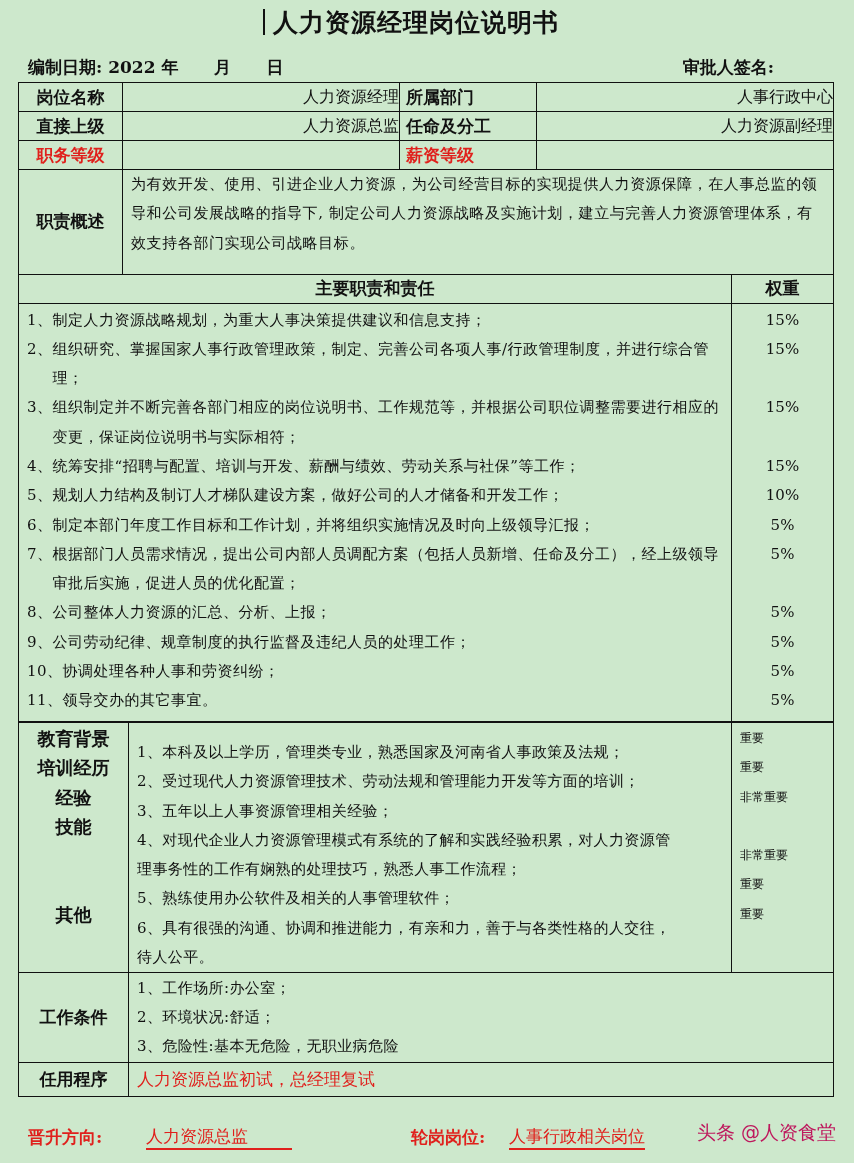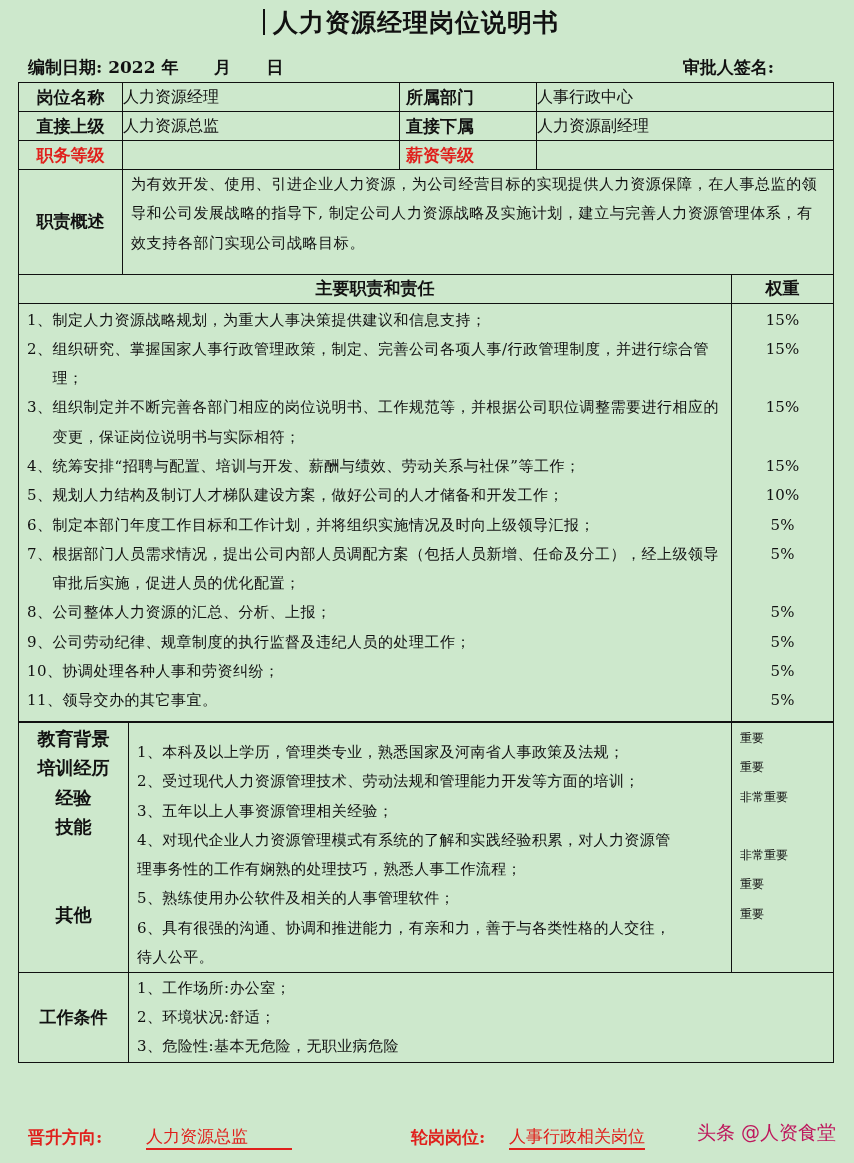--- a/index.html
+++ b/index.html
@@ -19,21 +19,21 @@
     position:absolute; top:56px; left:28px; right:80px; height:24px;
     font-size:17px; font-weight:bold;
   }
   .meta .left { position:absolute; left:0; top:0; white-space:pre; }
   .meta .right { position:absolute; right:0; top:0; }
   .sheet { position:absolute; left:18px; top:82px; width:815px; }
   table { border-collapse:collapse; width:815px; table-layout:fixed; }
   td { border:1.5px solid #111; padding:0; vertical-align:middle; font-size:15px; }
   .lbl { font-weight:bold; font-size:17px; text-align:center; }
   .red { color:#e0201c; }
-  .val { text-align:left; font-size:16px; }
+  .val { text-align:right; font-size:16px; }
   .txt { padding:0 6px 16px 8px; line-height:29.5px; letter-spacing:0.6px; }
   .row29 td { height:28px; }
   .duty { display:flex; line-height:29.3px; font-size:15px; letter-spacing:0.5px; }
   .duty .num { flex:0 0 auto; }
   .duty .body { flex:1; }
   .duties-cell { padding:2px 8px 2px 8px; }
   .weights-cell { vertical-align:top; padding-top:2px; }
   .weight { height:29.3px; line-height:29.3px; text-align:center; font-size:15px; }
   .qual-labels { vertical-align:top; padding-top:2px; }
   .qlabel { height:29.3px; line-height:29.3px; text-align:center; font-weight:bold; font-size:18px; }
@@ -66,21 +66,21 @@
     <tbody>
         <tr class="row29">
       <td class="lbl">岗位名称</td>
       <td class="val">人力资源经理</td>
       <td class="lbl" style="text-align:left;padding-left:6px">所属部门</td>
       <td class="val">人事行政中心</td>
     </tr>
     <tr class="row29">
       <td class="lbl">直接上级</td>
       <td class="val">人力资源总监</td>
-      <td class="lbl" style="text-align:left;padding-left:6px">直接下属</td>
+      <td class="lbl" style="text-align:left;padding-left:6px">任命及分工</td>
       <td class="val">人力资源副经理</td>
     </tr>
     <tr class="row29">
       <td class="lbl red">职务等级</td>
       <td class="val"></td>
       <td class="lbl red" style="text-align:left;padding-left:6px">薪资等级</td>
       <td class="val"></td>
     </tr>
   </tbody>
     </table>
@@ -222,20 +222,24 @@
       </colgroup>
     <tbody>
         <tr>
       <td class="lbl" style="height:88px">工作条件</td>
       <td style="vertical-align:top;padding-top:1px">
         <div class="qline">1、工作场所:办公室；</div>
         <div class="qline">2、环境状况:舒适；</div>
         <div class="qline">3、危险性:基本无危险，无职业病危险</div>
       </td>
     </tr>
+    <tr>
+      <td class="lbl" style="height:33px">任用程序</td>
+      <td class="red" style="padding-left:8px;font-size:17px">人力资源总监初试，总经理复试</td>
+    </tr>
   </tbody>
     </table>
 </div>
 
 <div class="footer">
   <span class="fl" style="left:0;top:2px">晋升方向:</span>
   <span class="fv" style="left:118px;top:0;width:146px">人力资源总监</span>
   <span class="fl" style="left:383px;top:2px">轮岗岗位:</span>
   <span class="fv" style="left:481px;top:0">人事行政相关岗位</span>
 </div>

